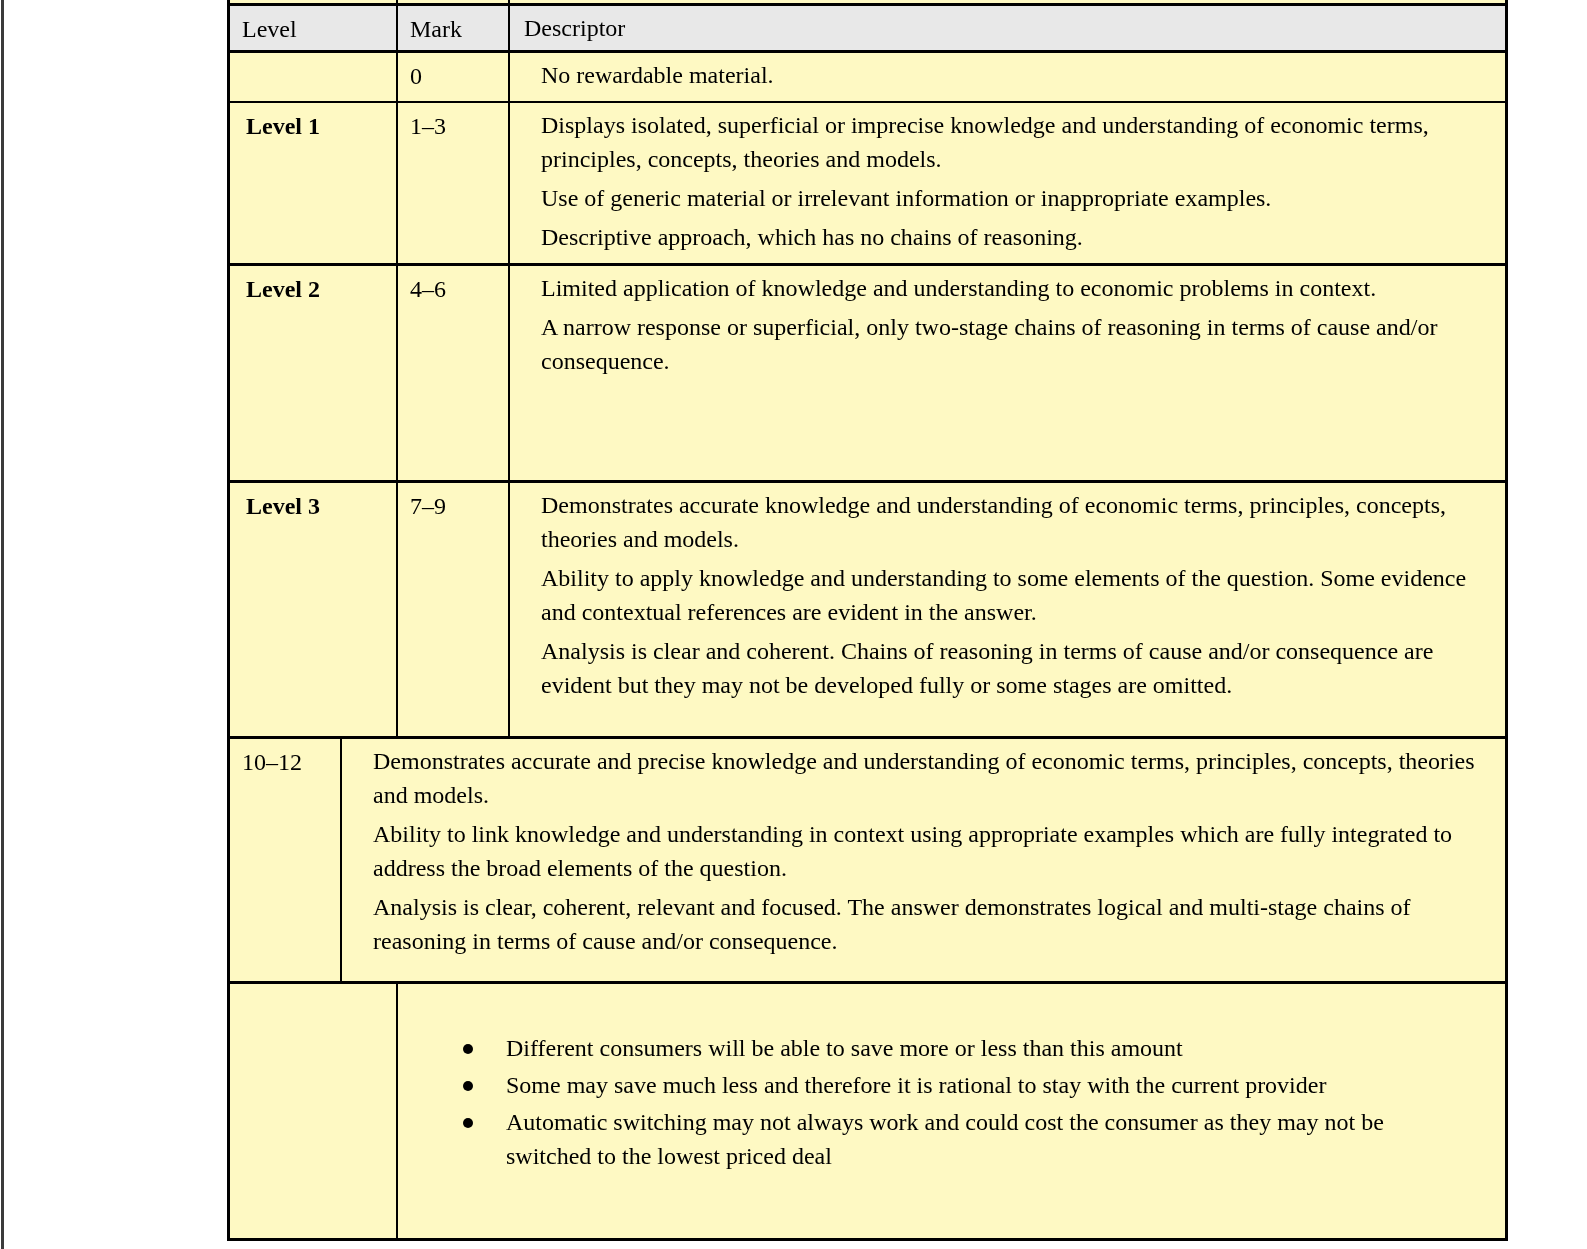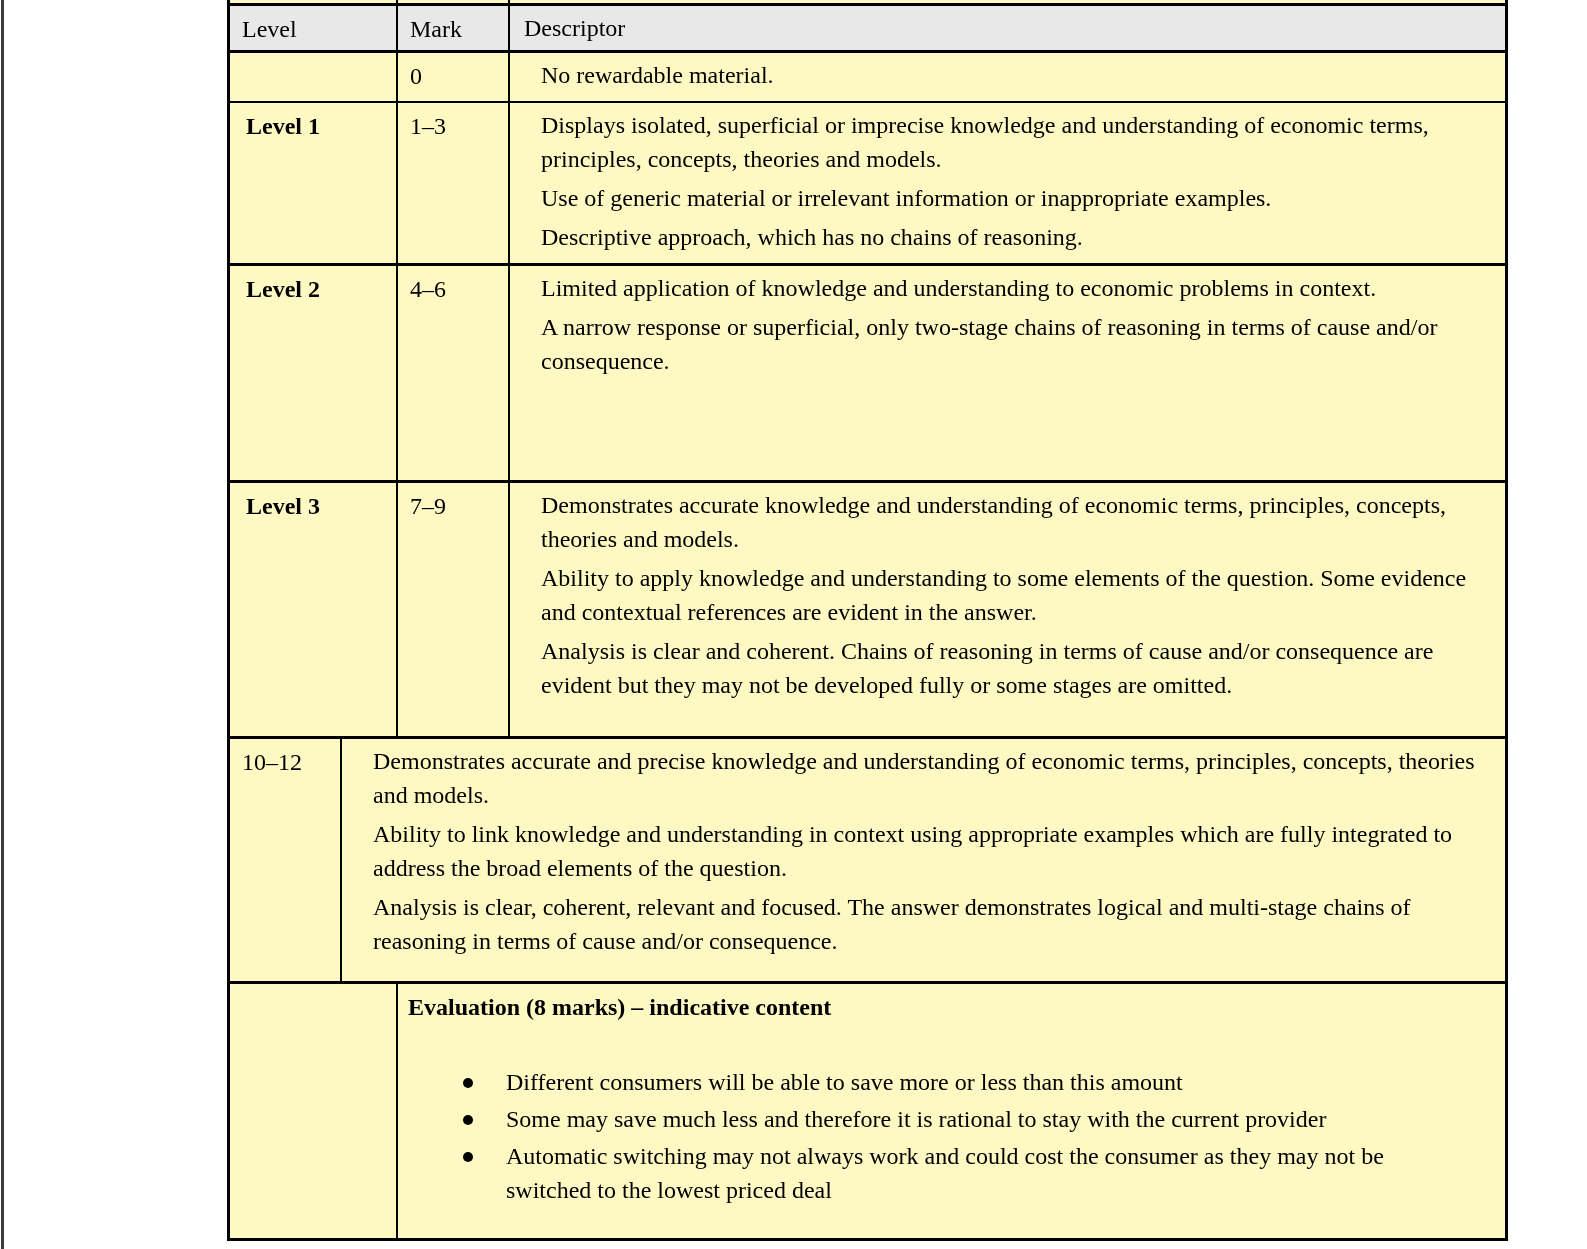--- a/index.html
+++ b/index.html
@@ -171,21 +171,20 @@
       <div class="cell desc">
         <p class="para">Demonstrates accurate and precise knowledge and understanding of economic terms, principles, concepts, theories and models.</p>
         <p class="para">Ability to link knowledge and understanding in context using appropriate examples which are fully integrated to address the broad elements of the question.</p>
         <p class="para">Analysis is clear, coherent, relevant and focused. The answer demonstrates logical and multi-stage chains of reasoning in terms of cause and/or consequence.</p>
       </div>
     </div>
 
     <div class="trow eval">
       <div class="cell level"></div>
       <div class="cell merged">
-        <p class="eval-heading">Evaluation (8 marks) – indicative content</p>
         <ul class="bullets">
           <li>Different consumers will be able to save more or less than this amount</li>
           <li>Some may save much less and therefore it is rational to stay with the current provider</li>
           <li>Automatic switching may not always work and could cost the consumer as they may not be switched to the lowest priced deal</li>
         </ul>
       </div>
     </div>
 
   </div>
 </div>

